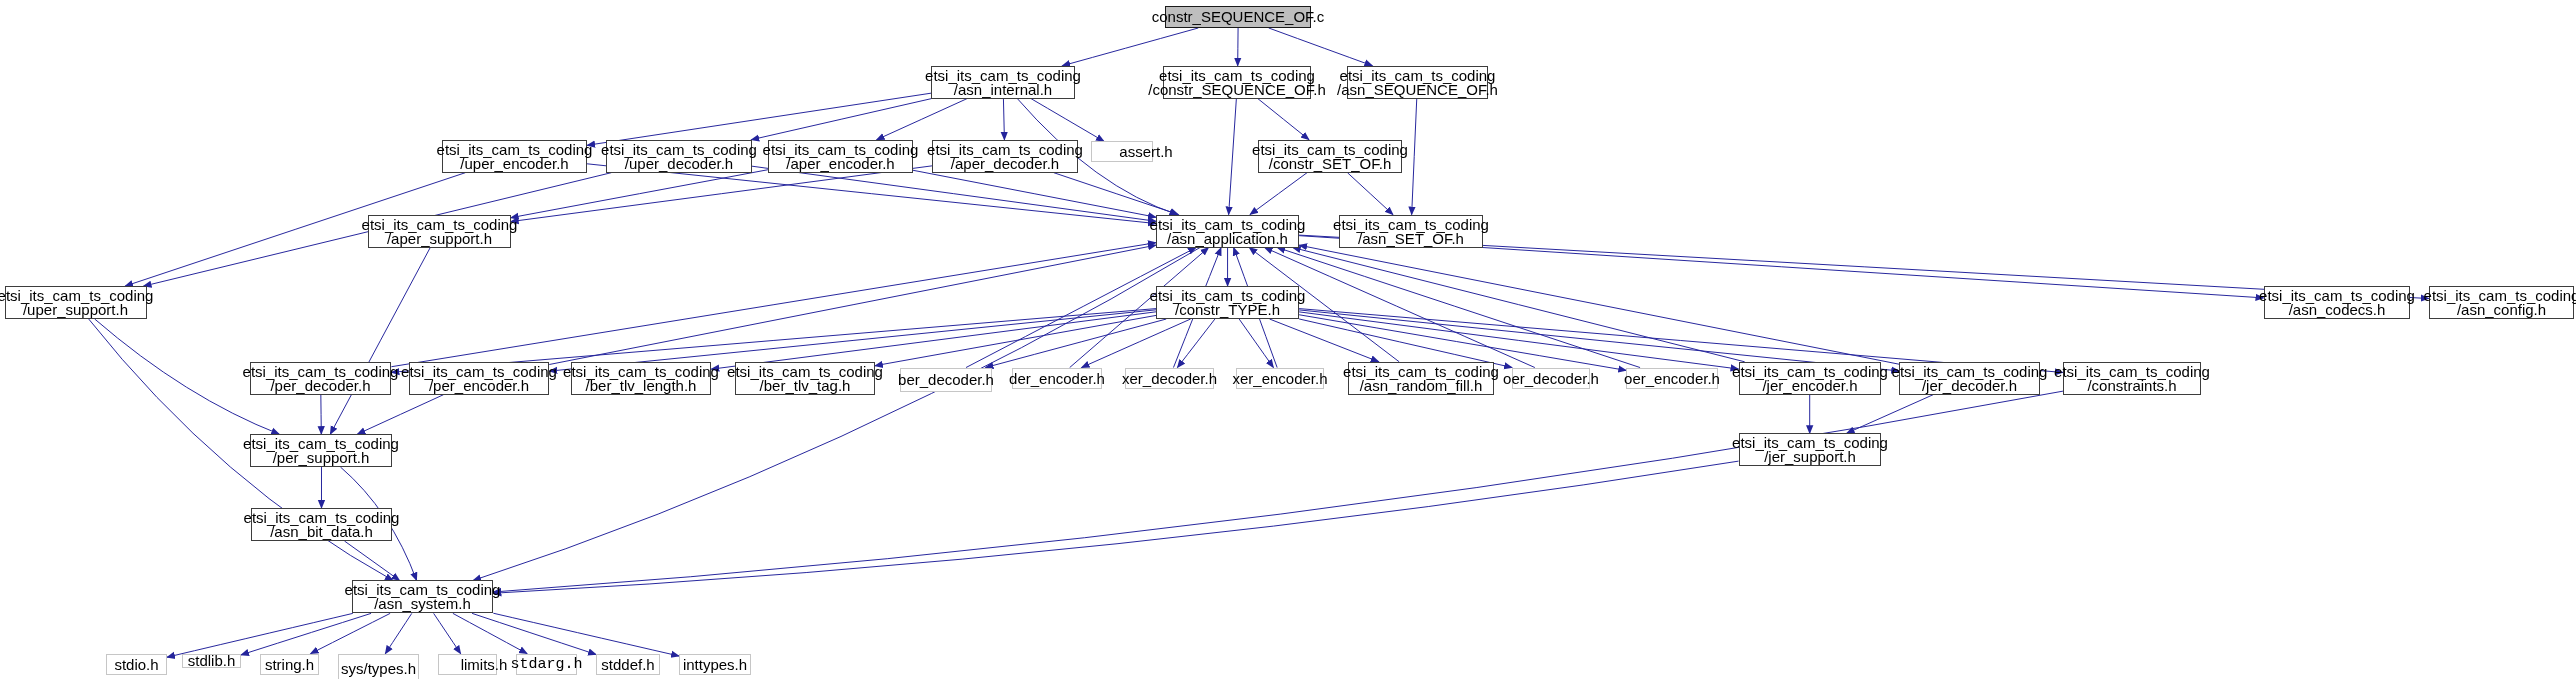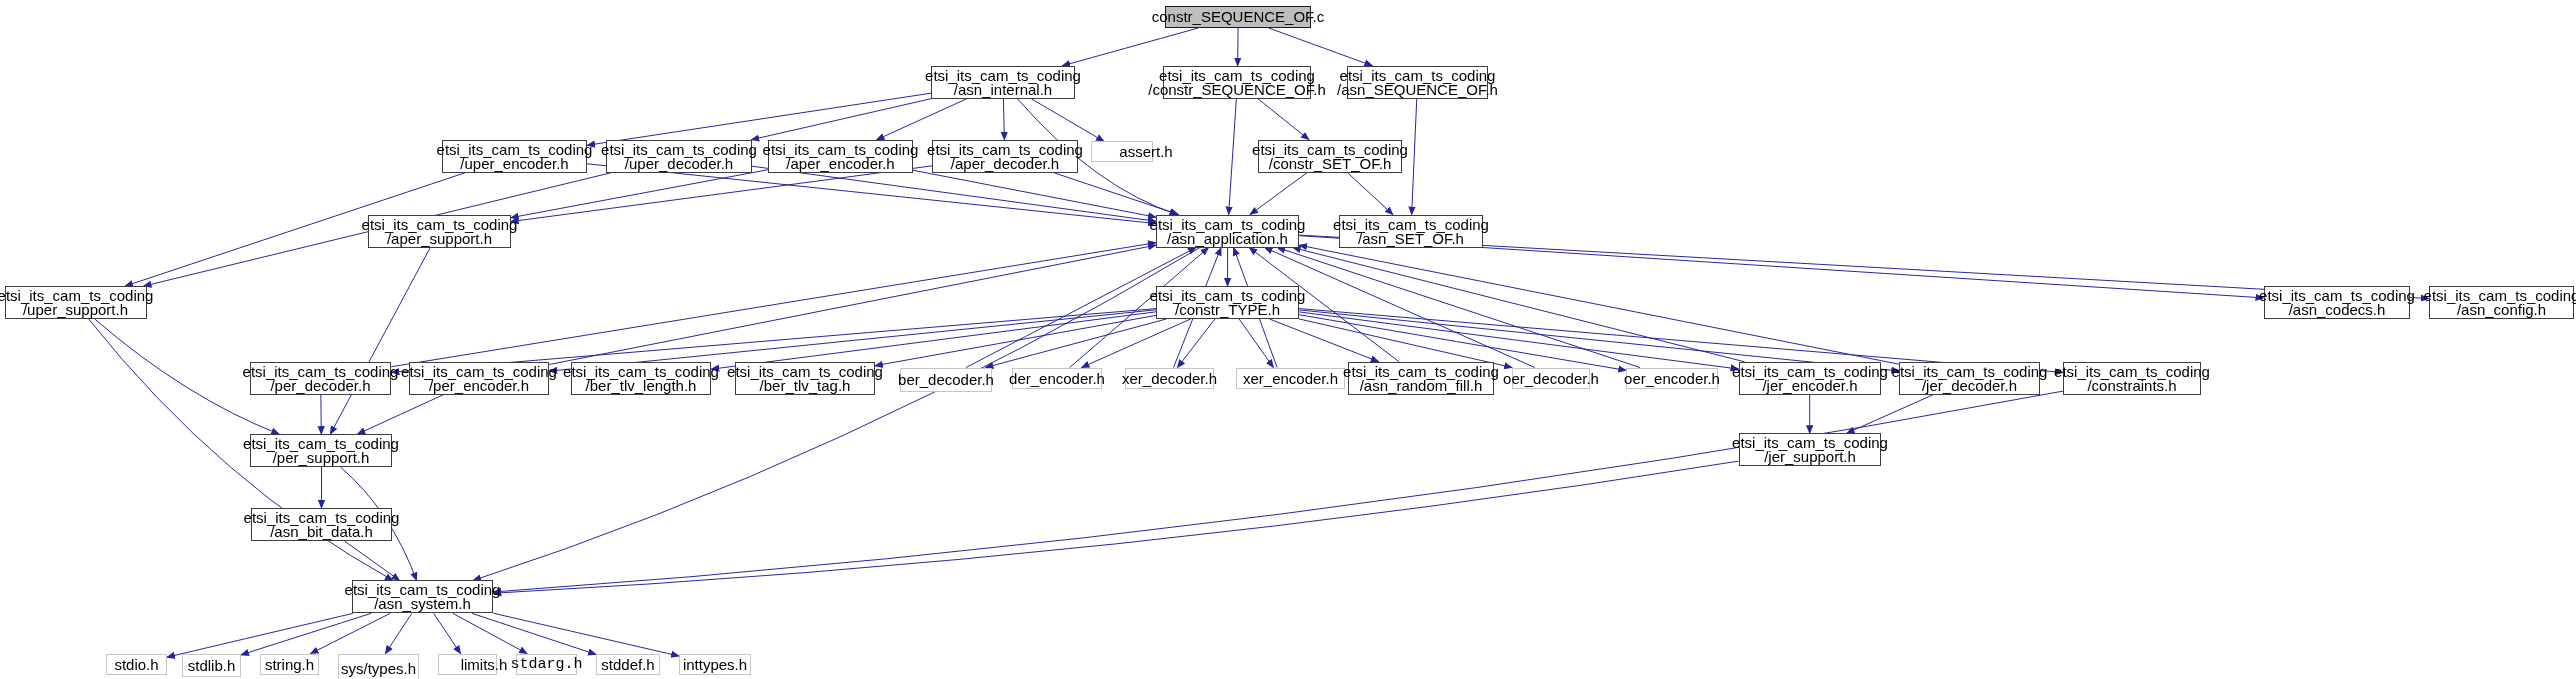--- a/index.html
+++ b/index.html
@@ -182,21 +182,21 @@
       </div>
       <div class="node system" style="left: 900px; top: 368px; width: 92px; height: 24px;">
         <div>ber_decoder.h</div>
       </div>
       <div class="node system" style="left: 1012px; top: 368px; width: 90px; height: 21.4px;">
         <div>der_encoder.h</div>
       </div>
       <div class="node system" style="left: 1125px; top: 368px; width: 89px; height: 21.4px;">
         <div>xer_decoder.h</div>
       </div>
-      <div class="node system" style="left: 1236px; top: 368px; width: 109px; height: 21.4px;">
+      <div class="node system" style="left: 1236px; top: 368px; width: 88px; height: 21.4px;">
         <div>xer_encoder.h</div>
       </div>
       <div class="node project" style="left: 1348px; top: 362px; width: 146px; height: 33px;">
         <div>etsi_its_cam_ts_coding</div>
         <div>/asn_random_fill.h</div>
       </div>
       <div class="node system" style="left: 1512px; top: 368px; width: 78px; height: 21.4px;">
         <div>oer_decoder.h</div>
       </div>
       <div class="node system" style="left: 1626px; top: 368px; width: 92px; height: 21.4px;">
@@ -226,21 +226,21 @@
         <div>etsi_its_cam_ts_coding</div>
         <div>/asn_bit_data.h</div>
       </div>
       <div class="node project" style="left: 352px; top: 580px; width: 141px; height: 33px;">
         <div>etsi_its_cam_ts_coding</div>
         <div>/asn_system.h</div>
       </div>
       <div class="node system" style="left: 106px; top: 654px; width: 61px; height: 21.4px;">
         <div>stdio.h</div>
       </div>
-      <div class="node system" style="left: 182px; top: 654px; width: 59px; height: 23px;">
+      <div class="node system" style="left: 182px; top: 654px; width: 59px; height: 14px;">
         <div>stdlib.h</div>
       </div>
       <div class="node system" style="left: 260px; top: 654px; width: 59px; height: 21.4px;">
         <div>string.h</div>
       </div>
       <div class="node system" style="left: 338px; top: 654px; width: 81px; height: 29px;">
         <div>sys/types.h</div>
       </div>
       <div class="node system" style="left: 438px; top: 654px; width: 59px; height: 21.4px; padding-left: 33px;">
         <div>limits.h</div>

